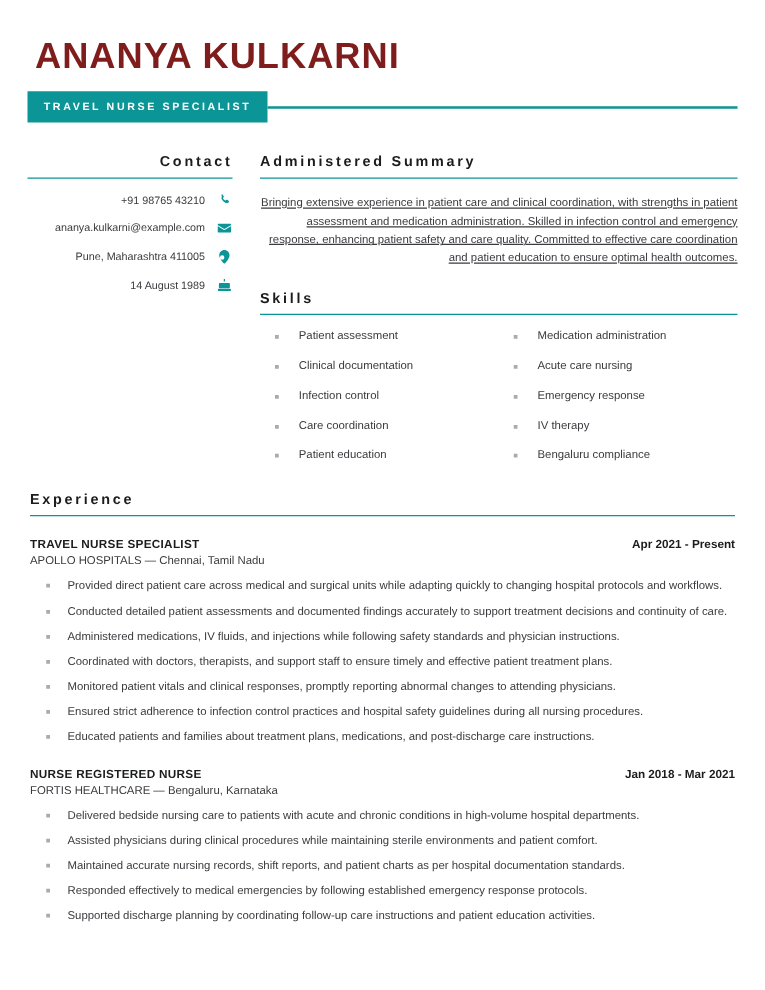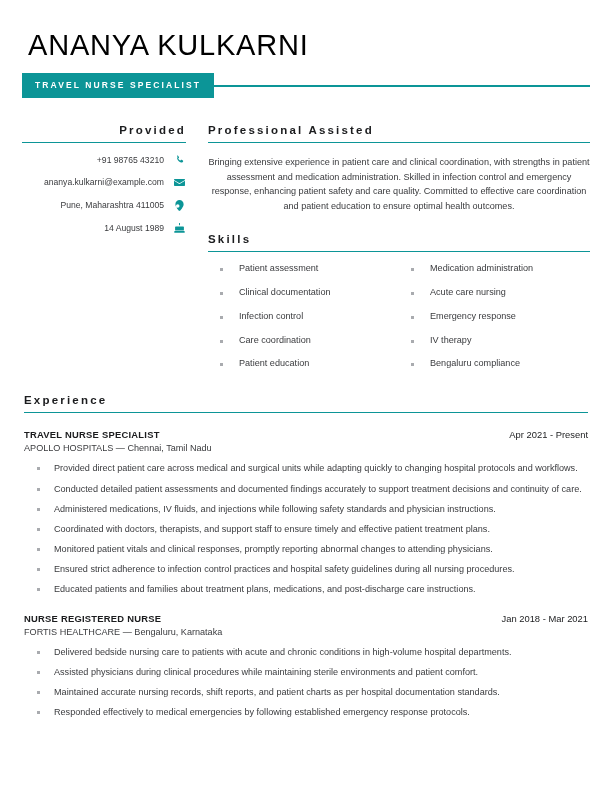--- a/index.html
+++ b/index.html
@@ -19,23 +19,23 @@
     width: 612px;
     height: 792px;
     box-sizing: border-box;
     padding: 26px 22px 0 22px;
   }
 
   
   .header { padding: 0 0 0 6px; }
   .name {
     font-size: 29px;
-    font-weight: normal;
+    font-weight: bold;
     letter-spacing: 0.8px;
-    color: #000000;
+    color: #7f1d1d;
     line-height: 1.05;
     margin: 4px 0 0 0;
     white-space: nowrap;
   }
   .title-row {
     display: flex;
     align-items: center;
     margin-top: 13px;
     margin-left: -6px;
   }
@@ -109,21 +109,22 @@
     flex: 0 0 13px;
   }
   .contact-icon svg { display: block; }
 
   
   .summary-text {
     margin-top: 12px;
     font-size: 9.1px;
     line-height: 1.62;
     color: #3a3b3e;
-    text-align: center;
+    text-align: right;
+    text-decoration: underline;
   }
 
   
   .skills-block { margin-top: 19px; }
   .skills-grid {
     margin-top: 11px;
     display: flex;
   }
   .skills-col {
     flex: 1 1 50%;
@@ -160,21 +161,21 @@
     align-items: baseline;
   }
   .job-title {
     font-size: 9.4px;
     font-weight: bold;
     letter-spacing: 0.25px;
     color: #1b1c1e;
   }
   .job-date {
     font-size: 9.4px;
-    font-weight: normal;
+    font-weight: bold;
     color: #1b1c1e;
     white-space: nowrap;
   }
   .job-company {
     font-size: 9.1px;
     color: #3a3b3e;
     margin-top: 3px;
   }
   .job-bullets { margin-top: 9px; }
   .job-bullet {
@@ -202,21 +203,21 @@
     <div class="name">ANANYA KULKARNI</div>
     <div class="title-row">
       <div class="title-badge">TRAVEL NURSE SPECIALIST</div>
       <div class="title-rule"></div>
     </div>
   </div>
 
   <div class="cols">
 
     <div class="col-left">
-      <div class="sec-head right">Provided</div>
+      <div class="sec-head right">Contact</div>
       <div class="contact-list">
 
         <div class="contact-row">
           <span class="contact-text">+91 98765 43210</span>
           <span class="contact-icon">
             <svg width="10" height="10" viewBox="0 0 16 16" fill="currentColor">
                 <path d="M3.4 1.2c.5-.5 1.3-.4 1.7.2l1.2 1.8c.3.5.2 1.1-.2 1.5l-.7.6c-.2.2-.2.4-.1.6.6 1.2 1.6 2.2 2.8 2.8.2.1.4.1.6-.1l.6-.7c.4-.4 1-.5 1.5-.2l1.8 1.2c.6.4.7 1.2.2 1.7l-.8.8c-.6.6-1.5.8-2.3.5C7 11.1 4.9 9 3.6 6.3c-.4-.8-.2-1.7.4-2.3l-.6-2.8z"></path>
               </svg>
           </span>
         </div>
@@ -247,21 +248,21 @@
                 <rect x="1.6" y="5" width="12.8" height="6" rx="1"></rect>
                 <rect x="0.4" y="11.6" width="15.2" height="2.6" rx="0.8"></rect>
               </svg>
           </span>
         </div>
 
       </div>
     </div>
 
     <div class="col-right">
-      <div class="sec-head">Professional Assisted</div>
+      <div class="sec-head">Administered Summary</div>
       <div class="summary-text">Bringing extensive experience in patient care and clinical coordination, with strengths in patient assessment and medication administration. Skilled in infection control and emergency response, enhancing patient safety and care quality. Committed to effective care coordination and patient education to ensure optimal health outcomes.</div>
 
       <div class="skills-block">
         <div class="sec-head">Skills</div>
         <div class="skills-grid">
 
           <div class="skills-col">
             <div class="skill-item">
               <span class="sq-bullet"></span>
               <span class="skill-label">Patient assessment</span>
@@ -369,17 +370,21 @@
           <span class="job-bullet-text">Assisted physicians during clinical procedures while maintaining sterile environments and patient comfort.</span>
         </div>
         <div class="job-bullet">
           <span class="sq-bullet"></span>
           <span class="job-bullet-text">Maintained accurate nursing records, shift reports, and patient charts as per hospital documentation standards.</span>
         </div>
         <div class="job-bullet">
           <span class="sq-bullet"></span>
           <span class="job-bullet-text">Responded effectively to medical emergencies by following established emergency response protocols.</span>
         </div>
+        <div class="job-bullet">
+          <span class="sq-bullet"></span>
+          <span class="job-bullet-text">Supported discharge planning by coordinating follow-up care instructions and patient education activities.</span>
+        </div>
       </div>
     </div>
 
   </div>
 </div>
 
 </body></html>

